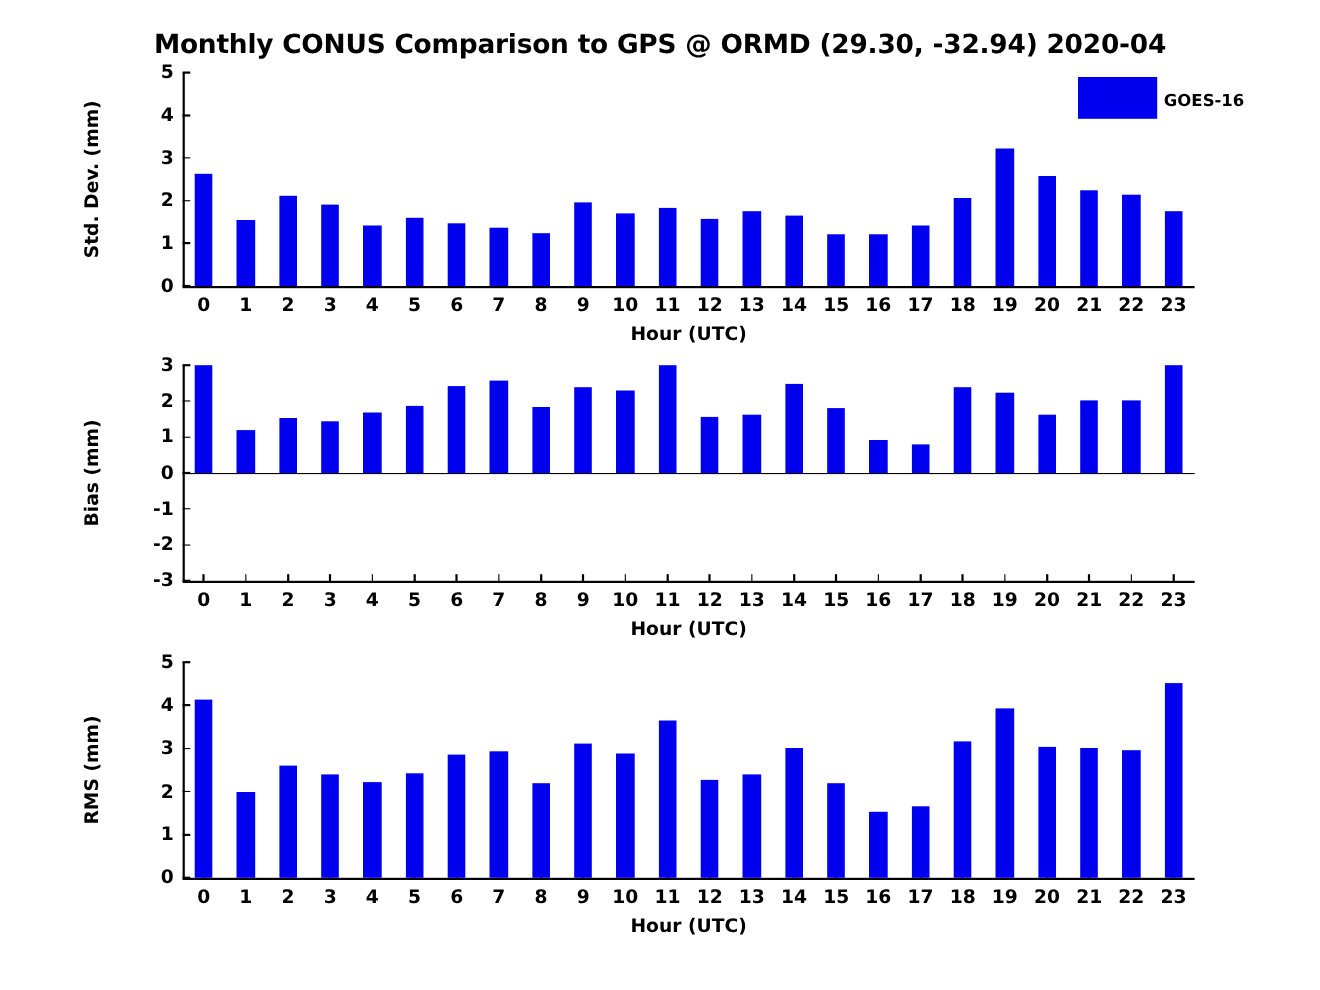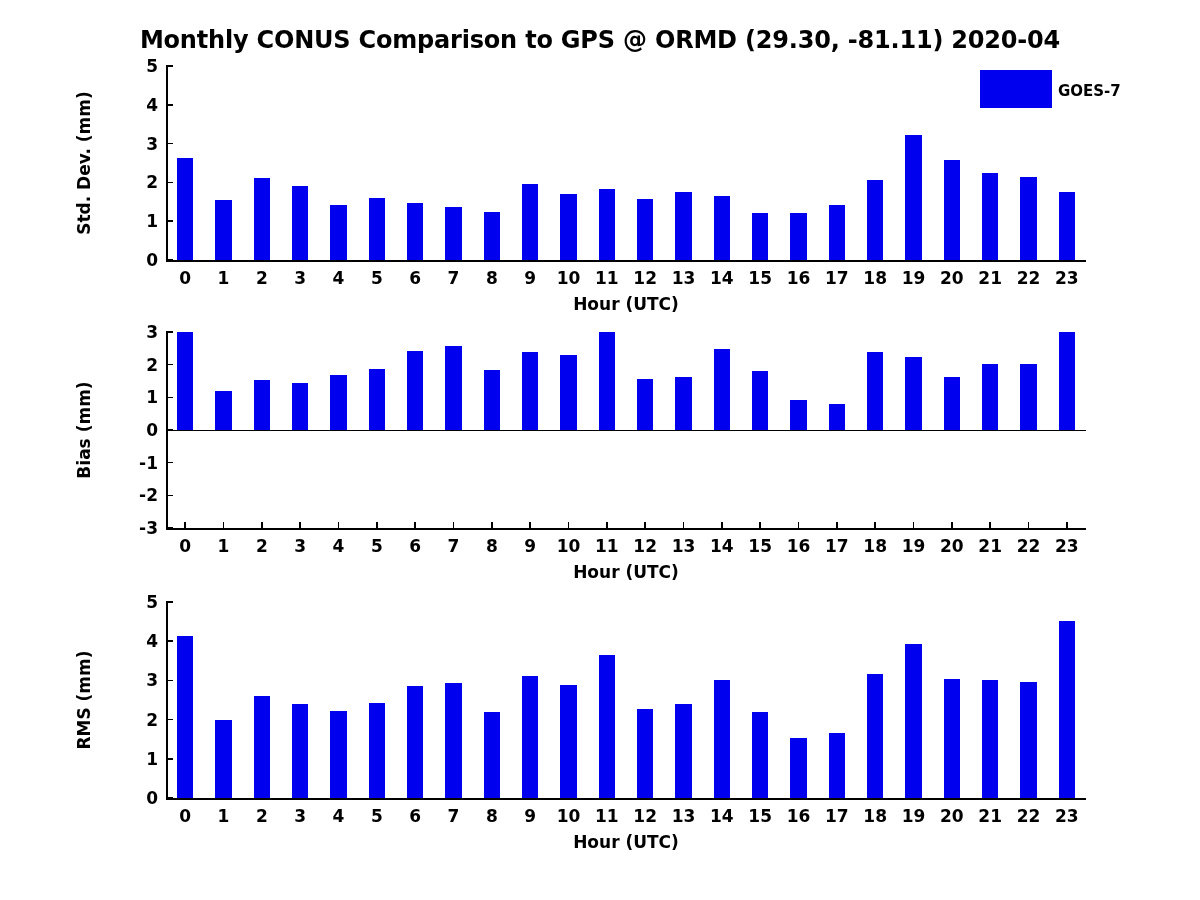--- a/index.html
+++ b/index.html
@@ -95,21 +95,21 @@
     font-size: 15px;
     font-weight: bold;
     color: #000000;
     white-space: nowrap;
   }
 </style>
 </head>
 <body>
 
 <div id="figure">
-  <div class="fig-title">Monthly CONUS Comparison to GPS @ ORMD (29.30, -81.11) 2020-04</div>
+  <div class="fig-title">Monthly CONUS Comparison to GPS @ ORMD (29.30, -32.94) 2020-04</div>
 
   <div class="panel" id="panel-0" style="left: 166px; top: 66px; width: 920px; height: 194px;">
       <div class="axis-line" style="left: 0px; top: 0px; width: 1.6px; height: 194px;"></div>
       <div class="axis-line" style="left: 0px; top: 194px; width: 920px; height: 1.6px;"></div>
       <div class="tick-mark" style="left: 0px; top: 193.2px; width: 7px; height: 1.6px;"></div>
       <div class="ytick-label" style="left: -56px; top: 194px; width: 48px;">0</div>
       <div class="tick-mark" style="left: 0px; top: 154.4px; width: 7px; height: 1.6px;"></div>
       <div class="ytick-label" style="left: -56px; top: 155.2px; width: 48px;">1</div>
       <div class="tick-mark" style="left: 0px; top: 115.6px; width: 7px; height: 1.6px;"></div>
       <div class="ytick-label" style="left: -56px; top: 116.4px; width: 48px;">2</div>
@@ -187,21 +187,21 @@
       <div class="bar" style="left: 662.783px; top: 138.516px; width: 16.1px; height: 55.484px; background: rgb(0, 0, 238);"></div>
       <div class="bar" style="left: 701.117px; top: 114.072px; width: 16.1px; height: 79.928px; background: rgb(0, 0, 238);"></div>
       <div class="bar" style="left: 739.45px; top: 69.452px; width: 16.1px; height: 124.548px; background: rgb(0, 0, 238);"></div>
       <div class="bar" style="left: 777.783px; top: 93.896px; width: 16.1px; height: 100.104px; background: rgb(0, 0, 238);"></div>
       <div class="bar" style="left: 816.117px; top: 107.088px; width: 16.1px; height: 86.912px; background: rgb(0, 0, 238);"></div>
       <div class="bar" style="left: 854.45px; top: 110.58px; width: 16.1px; height: 83.42px; background: rgb(0, 0, 238);"></div>
       <div class="bar" style="left: 892.783px; top: 126.488px; width: 16.1px; height: 67.512px; background: rgb(0, 0, 238);"></div>
       <div class="xaxis-title" style="top: 228px;">Hour (UTC)</div>
       <div class="yaxis-title" style="left: -92px; top: 97px; transform: rotate(-90deg) translateX(-50%);">Std. Dev. (mm)</div>
       <div class="legend-swatch" style="left: 814px; top: 4px; width: 72px; height: 38px; background: rgb(0, 0, 238);"></div>
-      <div class="legend-label" style="left: 892px; top: 16px;">GOES-7</div>
+      <div class="legend-label" style="left: 892px; top: 16px;">GOES-16</div>
     </div>
   <div class="panel" id="panel-1" style="left: 166px; top: 332px; width: 920px; height: 196px;">
       <div class="axis-line" style="left: 0px; top: 0px; width: 1.6px; height: 196px;"></div>
       <div class="axis-line" style="left: 0px; top: 196px; width: 920px; height: 1.6px;"></div>
       <div class="zero-line" style="left: 0px; top: 98px; width: 920px;"></div>
       <div class="tick-mark" style="left: 0px; top: 195.2px; width: 7px; height: 1.6px;"></div>
       <div class="ytick-label" style="left: -56px; top: 196px; width: 48px;">-3</div>
       <div class="tick-mark" style="left: 0px; top: 162.533px; width: 7px; height: 1.6px;"></div>
       <div class="ytick-label" style="left: -56px; top: 163.333px; width: 48px;">-2</div>
       <div class="tick-mark" style="left: 0px; top: 129.867px; width: 7px; height: 1.6px;"></div>

